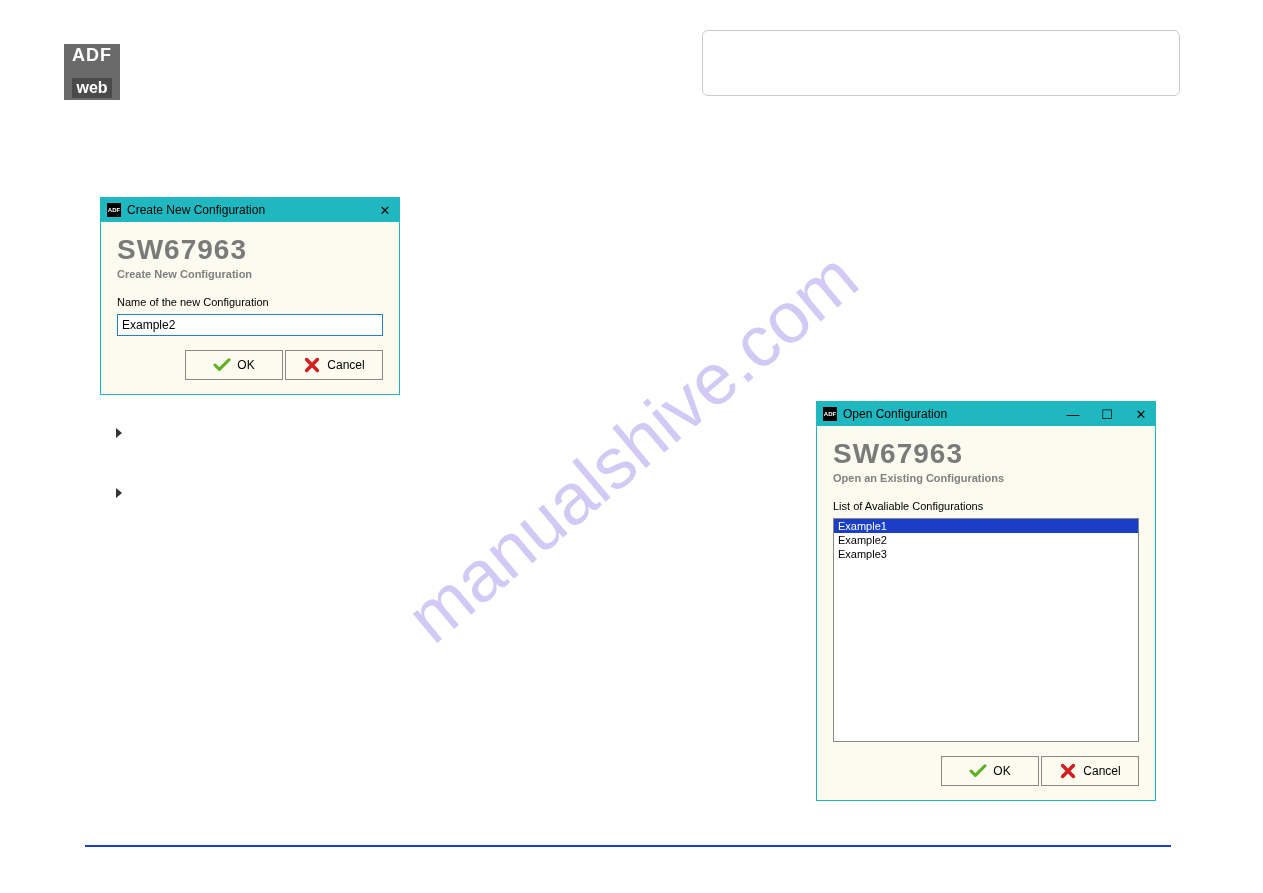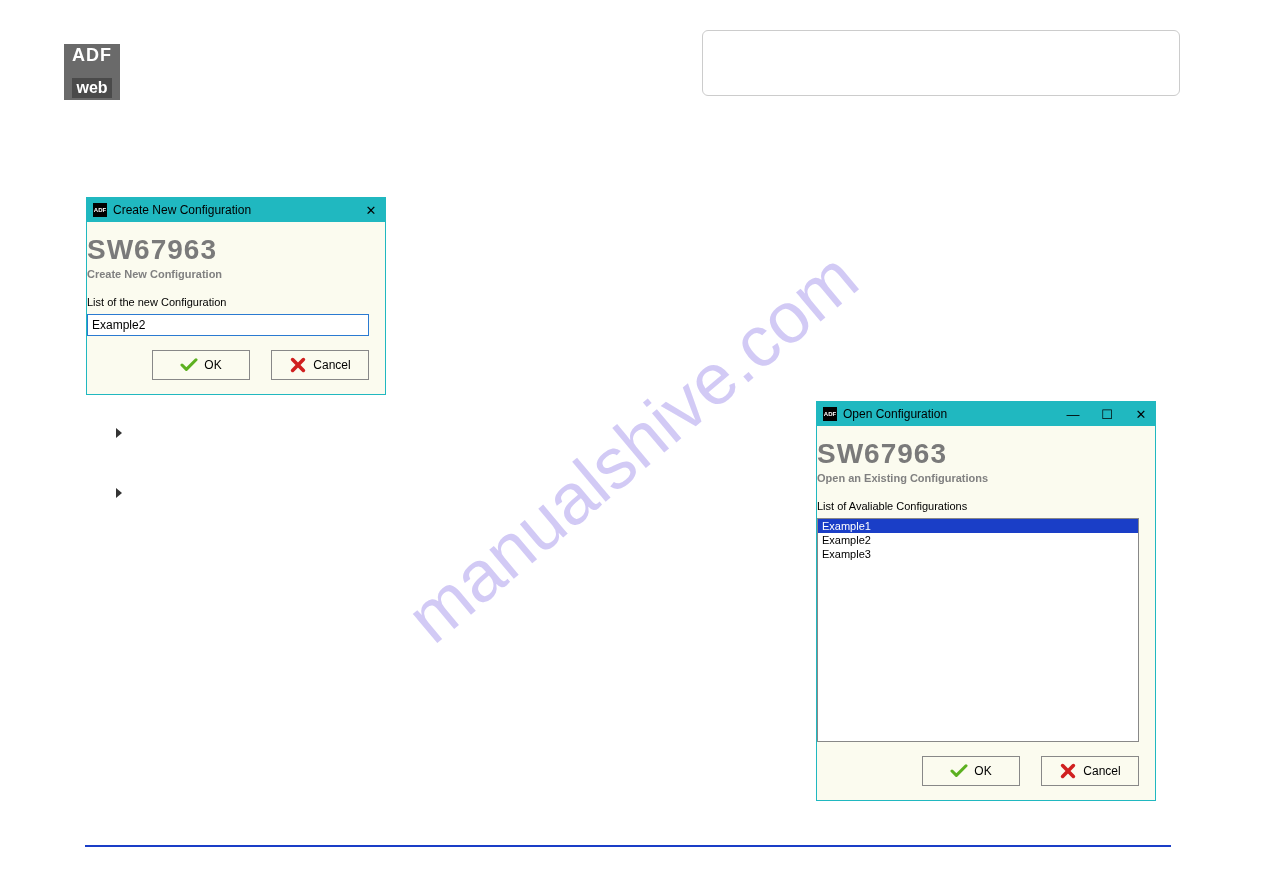--- a/index.html
+++ b/index.html
@@ -89,21 +89,21 @@
       gap: 18px;
     }
     .dialog .titlebar .tctrl {
       font-size: 13px;
       color: #000;
       cursor: pointer;
       width: 16px;
       text-align: center;
     }
     .dialog .body {
-      padding: 12px 16px 14px 0;
+      padding: 12px 16px 14px 16px;
     }
     .dialog .big-title {
       font-size: 28px;
       color: #7a7a7a;
       font-weight: 600;
       letter-spacing: 1px;
     }
     .dialog .sub-title {
       font-size: 11px;
       color: #808080;
@@ -139,21 +139,21 @@
       color: #000;
       cursor: pointer;
     }
     .dialog .listbox .item.selected {
       background: #1a3ec7;
       color: #fff;
     }
     .dialog .btnrow {
       display: flex;
       justify-content: flex-end;
-      gap: 21px;
+      gap: 2px;
       margin-top: 14px;
     }
     .dialog .btn {
       border: 1px solid #888;
       background: #fbfbef;
       padding: 5px 0;
       font-size: 12px;
       display: flex;
       align-items: center;
       justify-content: center;
@@ -163,21 +163,21 @@
     }
     .dialog .btn .btn-lbl { color: #000; }
     .check-icon {
       width: 18px; height: 14px;
       display: inline-block;
     }
     .cross-icon {
       width: 18px; height: 18px;
       display: inline-block;
     }
-    .d1 { top: 197px; left: 86px; width: 300px; }
+    .d1 { top: 197px; left: 100px; width: 300px; }
     .d2 { top: 401px; left: 816px; width: 340px; }
     .bullet {
       position: absolute;
       width: 10px;
       height: 10px;
       display: flex;
       align-items: center;
       justify-content: center;
     }
     .bullet svg { display: block; }
@@ -210,21 +210,21 @@
       <span class="ticon">ADF</span>
       <span class="ttext">Create New Configuration</span>
     </div>
     <div class="tcontrols">
       <span class="tctrl">✕</span>
     </div>
   </div>
   <div class="body">
     <div class="big-title">SW67963</div>
     <div class="sub-title">Create New Configuration</div>
-    <div class="label">List of the new Configuration</div>
+    <div class="label">Name of the new Configuration</div>
     <input class="textbox" type="text" value="Example2" style="">
     <div class="btnrow">
       <div class="btn">
         <span class="check-icon">
           <svg viewBox="0 0 20 16" width="18" height="14">
               <path d="M2 8 L7 13 L18 2" stroke="#5cb020" stroke-width="3.5" fill="none" stroke-linecap="round" stroke-linejoin="round"></path>
             </svg>
         </span>
         <span class="btn-lbl">OK</span>
       </div>

